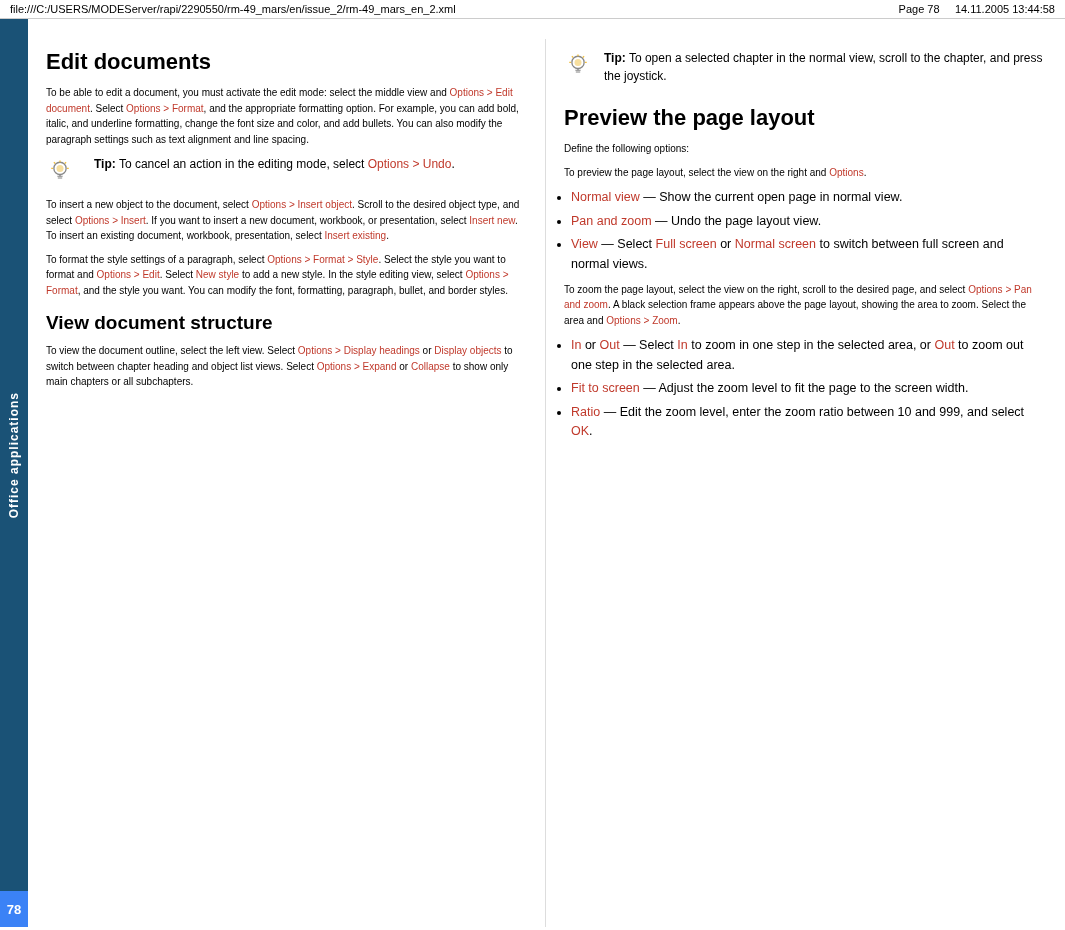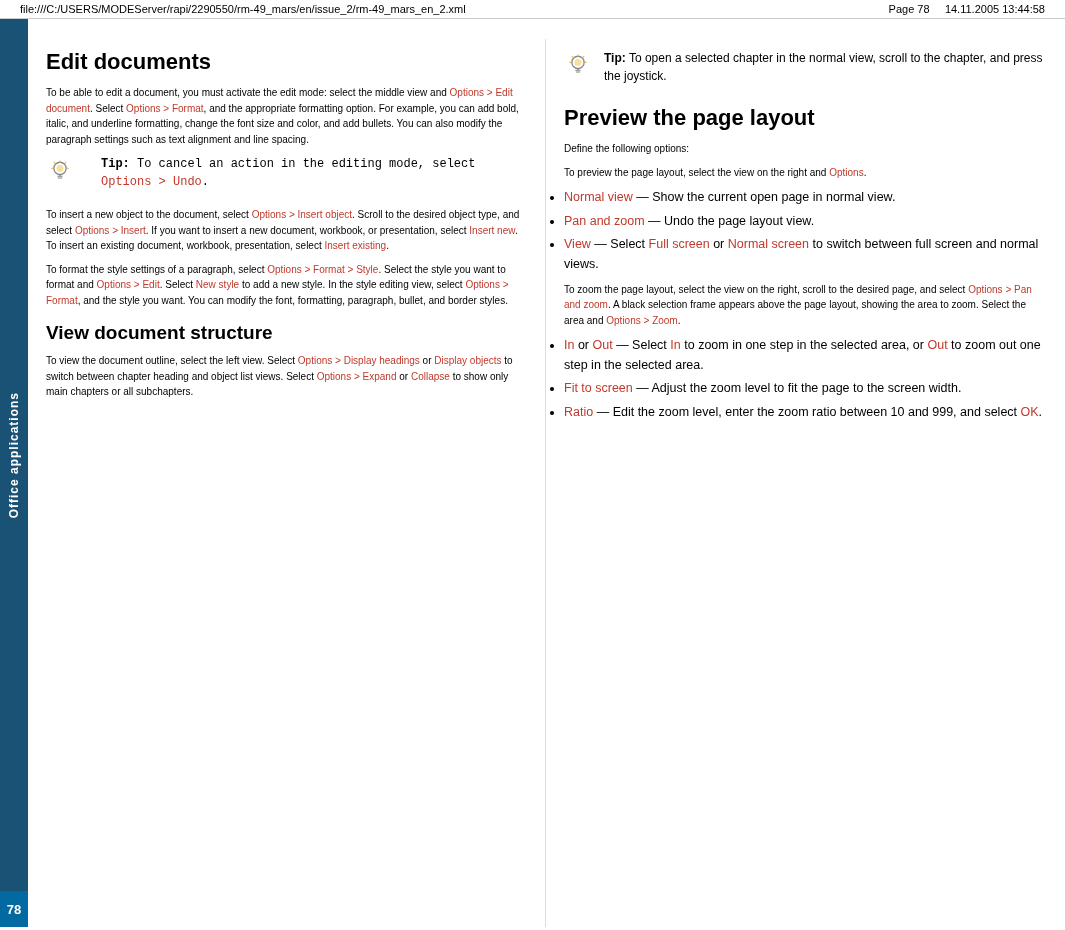--- a/index.html
+++ b/index.html
@@ -9,21 +9,21 @@
       font-family: Arial, Helvetica, sans-serif;
       font-size: 13px;
       background: #fff;
       overflow: hidden;
     }
     
     .top-bar {
       width: 100%;
       background: #fff;
       border-bottom: 1px solid #ccc;
-      padding: 3px 20px;
+      padding: 3px 10px;
       font-size: 11px;
       color: #000;
       display: flex;
       justify-content: space-between;
     }
     
     .main-layout {
       display: flex;
       height: calc(930px - 22px);
     }
@@ -45,21 +45,21 @@
       letter-spacing: 1px;
       white-space: nowrap;
     }
     
     .page-number-box {
       position: absolute;
       bottom: 0;
       left: 0;
       width: 28px;
       height: 36px;
-      background: #0369a1;
+      background: #3b82f6;
       color: #fff;
       display: flex;
       align-items: center;
       justify-content: center;
       font-size: 13px;
       font-weight: bold;
     }
     .sidebar-wrapper {
       position: relative;
       width: 28px;
@@ -113,40 +113,39 @@
     }
     .options-link {
       color: #c0392b;
       font-weight: normal;
     }
     
     .tip-box {
       display: flex;
       align-items: flex-start;
       margin: 8px 0;
-      gap: 23px;
-      font-family: Liberation Mono, monospace;
+      gap: 16px;
     }
     .tip-icon {
       width: 32px;
       height: 32px;
       flex-shrink: 0;
       margin-top: 2px;
     }
     .tip-text {
       font-size: 12px;
       line-height: 1.5;
       color: #000;
     }
     .tip-text strong {
       font-weight: bold;
     }
     
     ul {
-      margin: 6px 0 8px 0;
+      margin: 6px 0 8px 7px;
       padding: 0;
     }
     ul li {
       font-size: 12.5px;
       line-height: 1.55;
       color: #000;
       margin-bottom: 4px;
       list-style-type: disc;
     }
     

